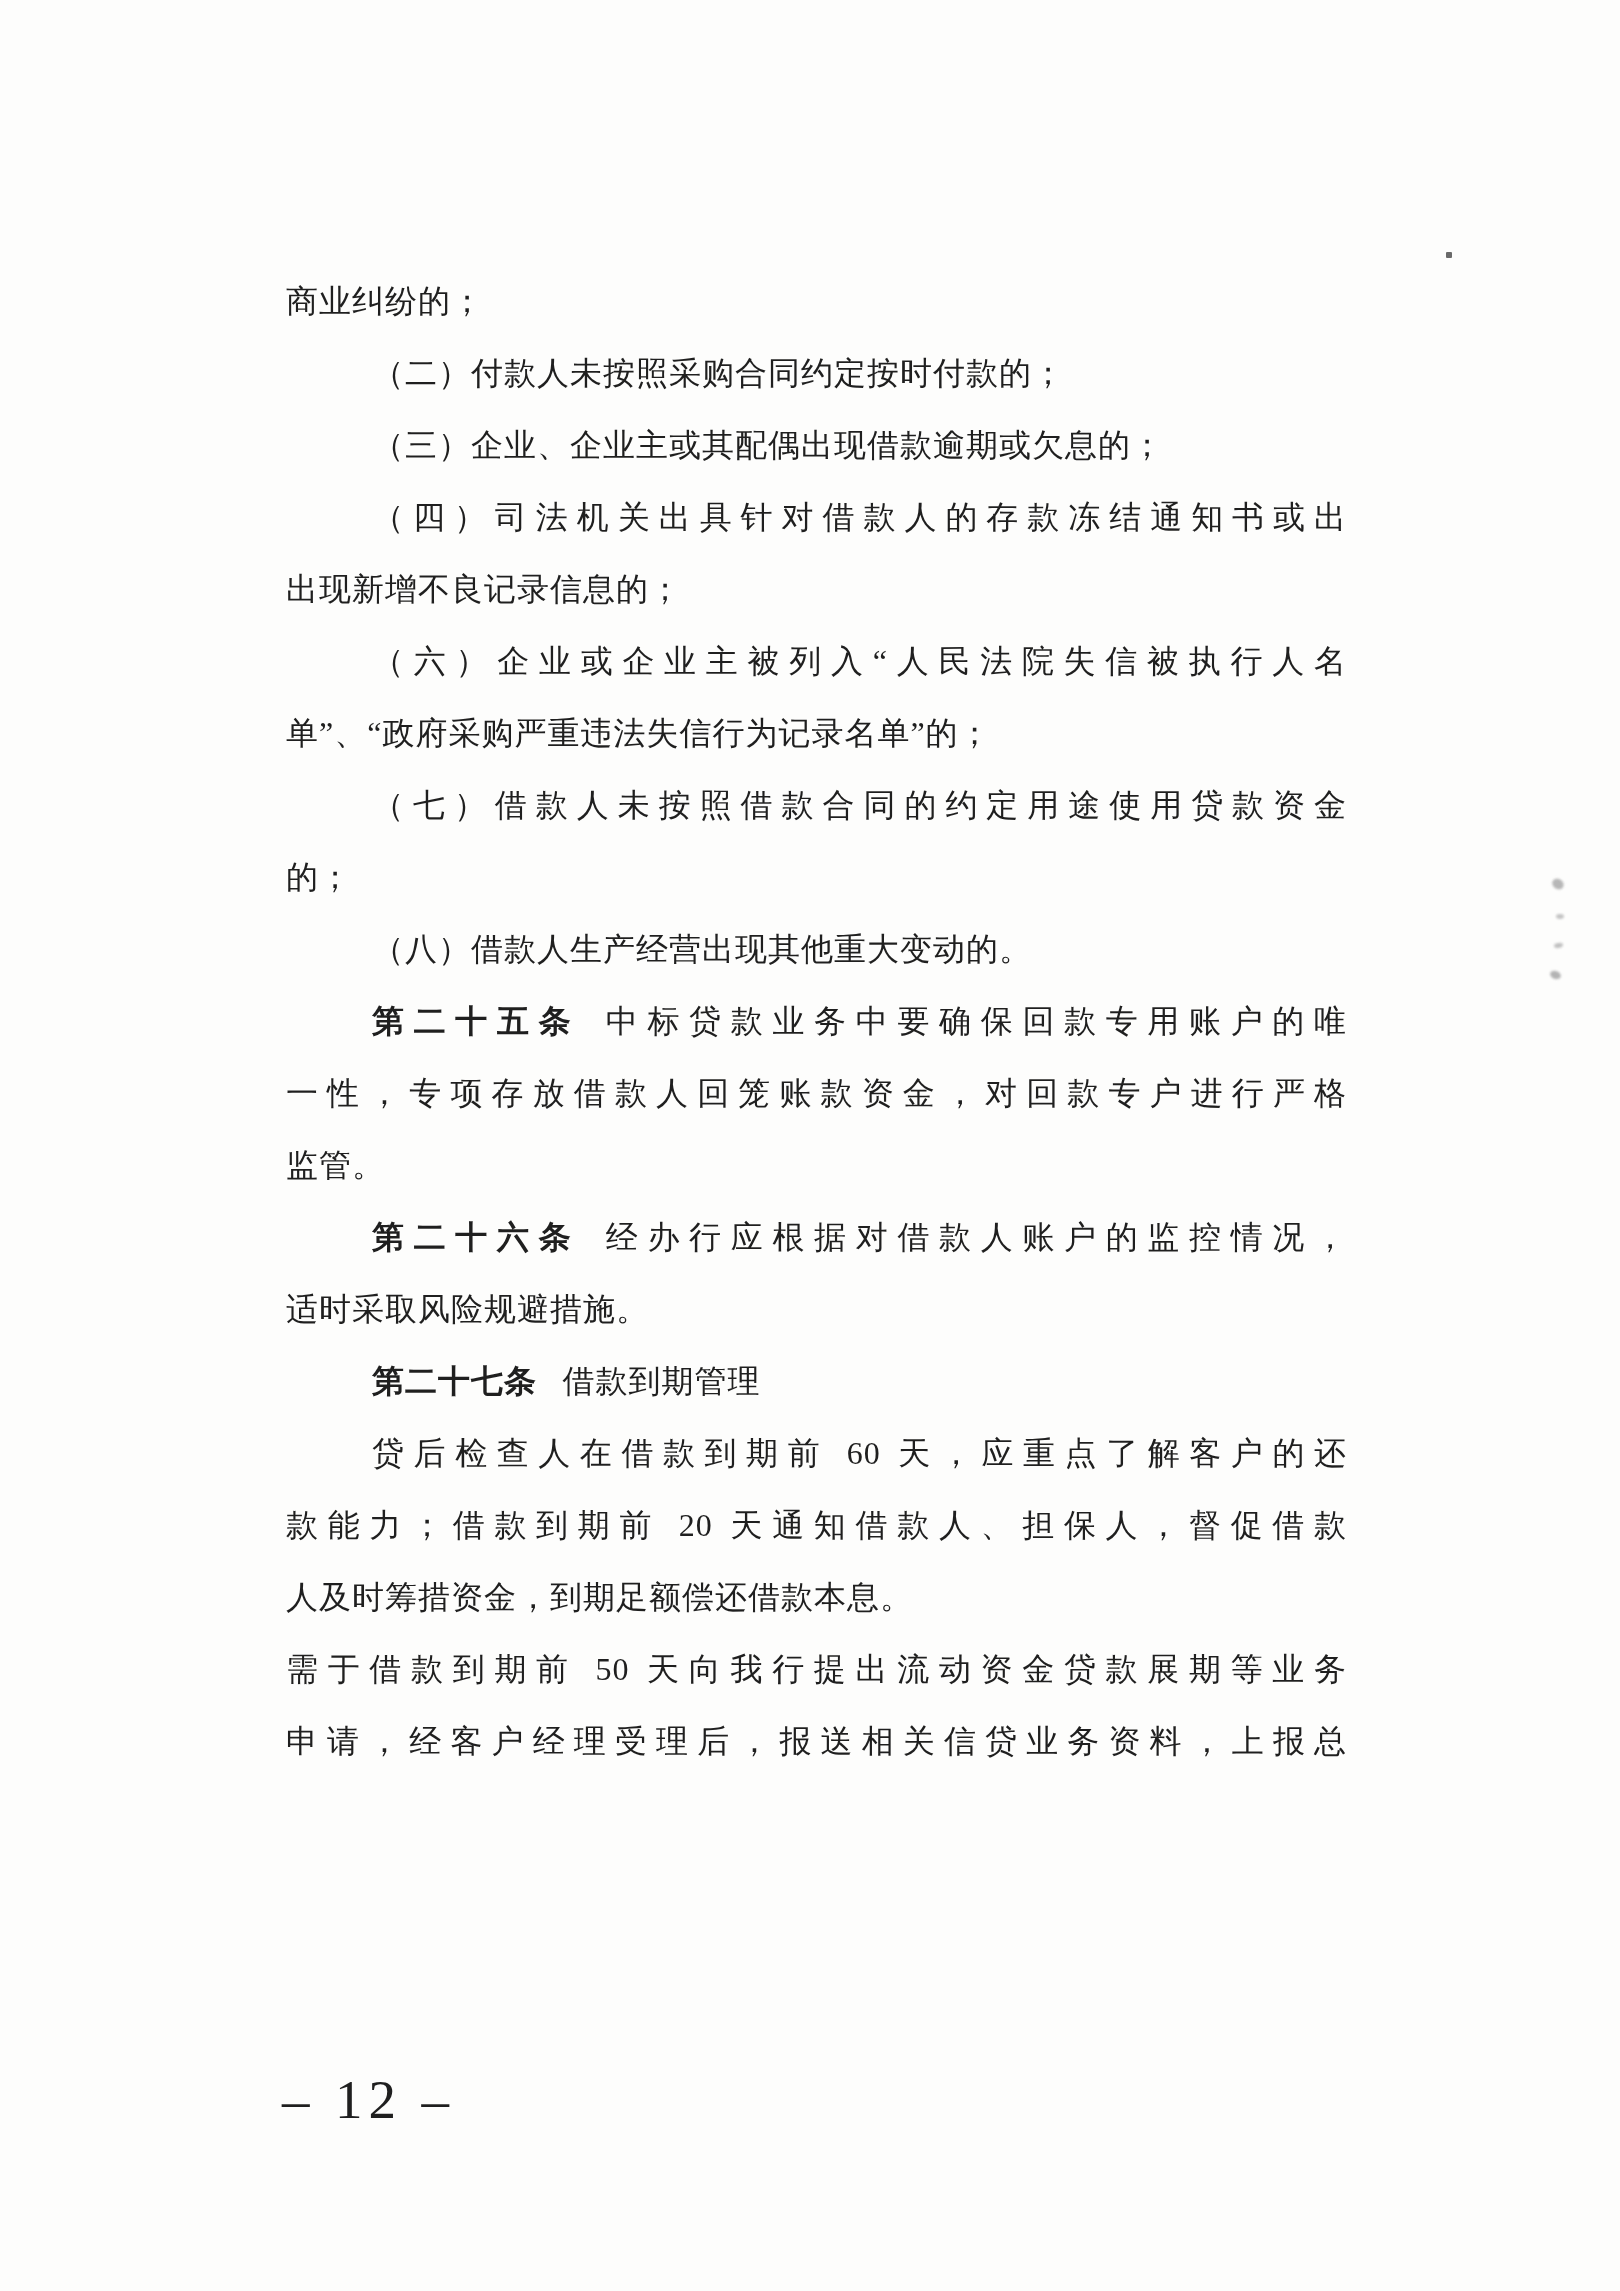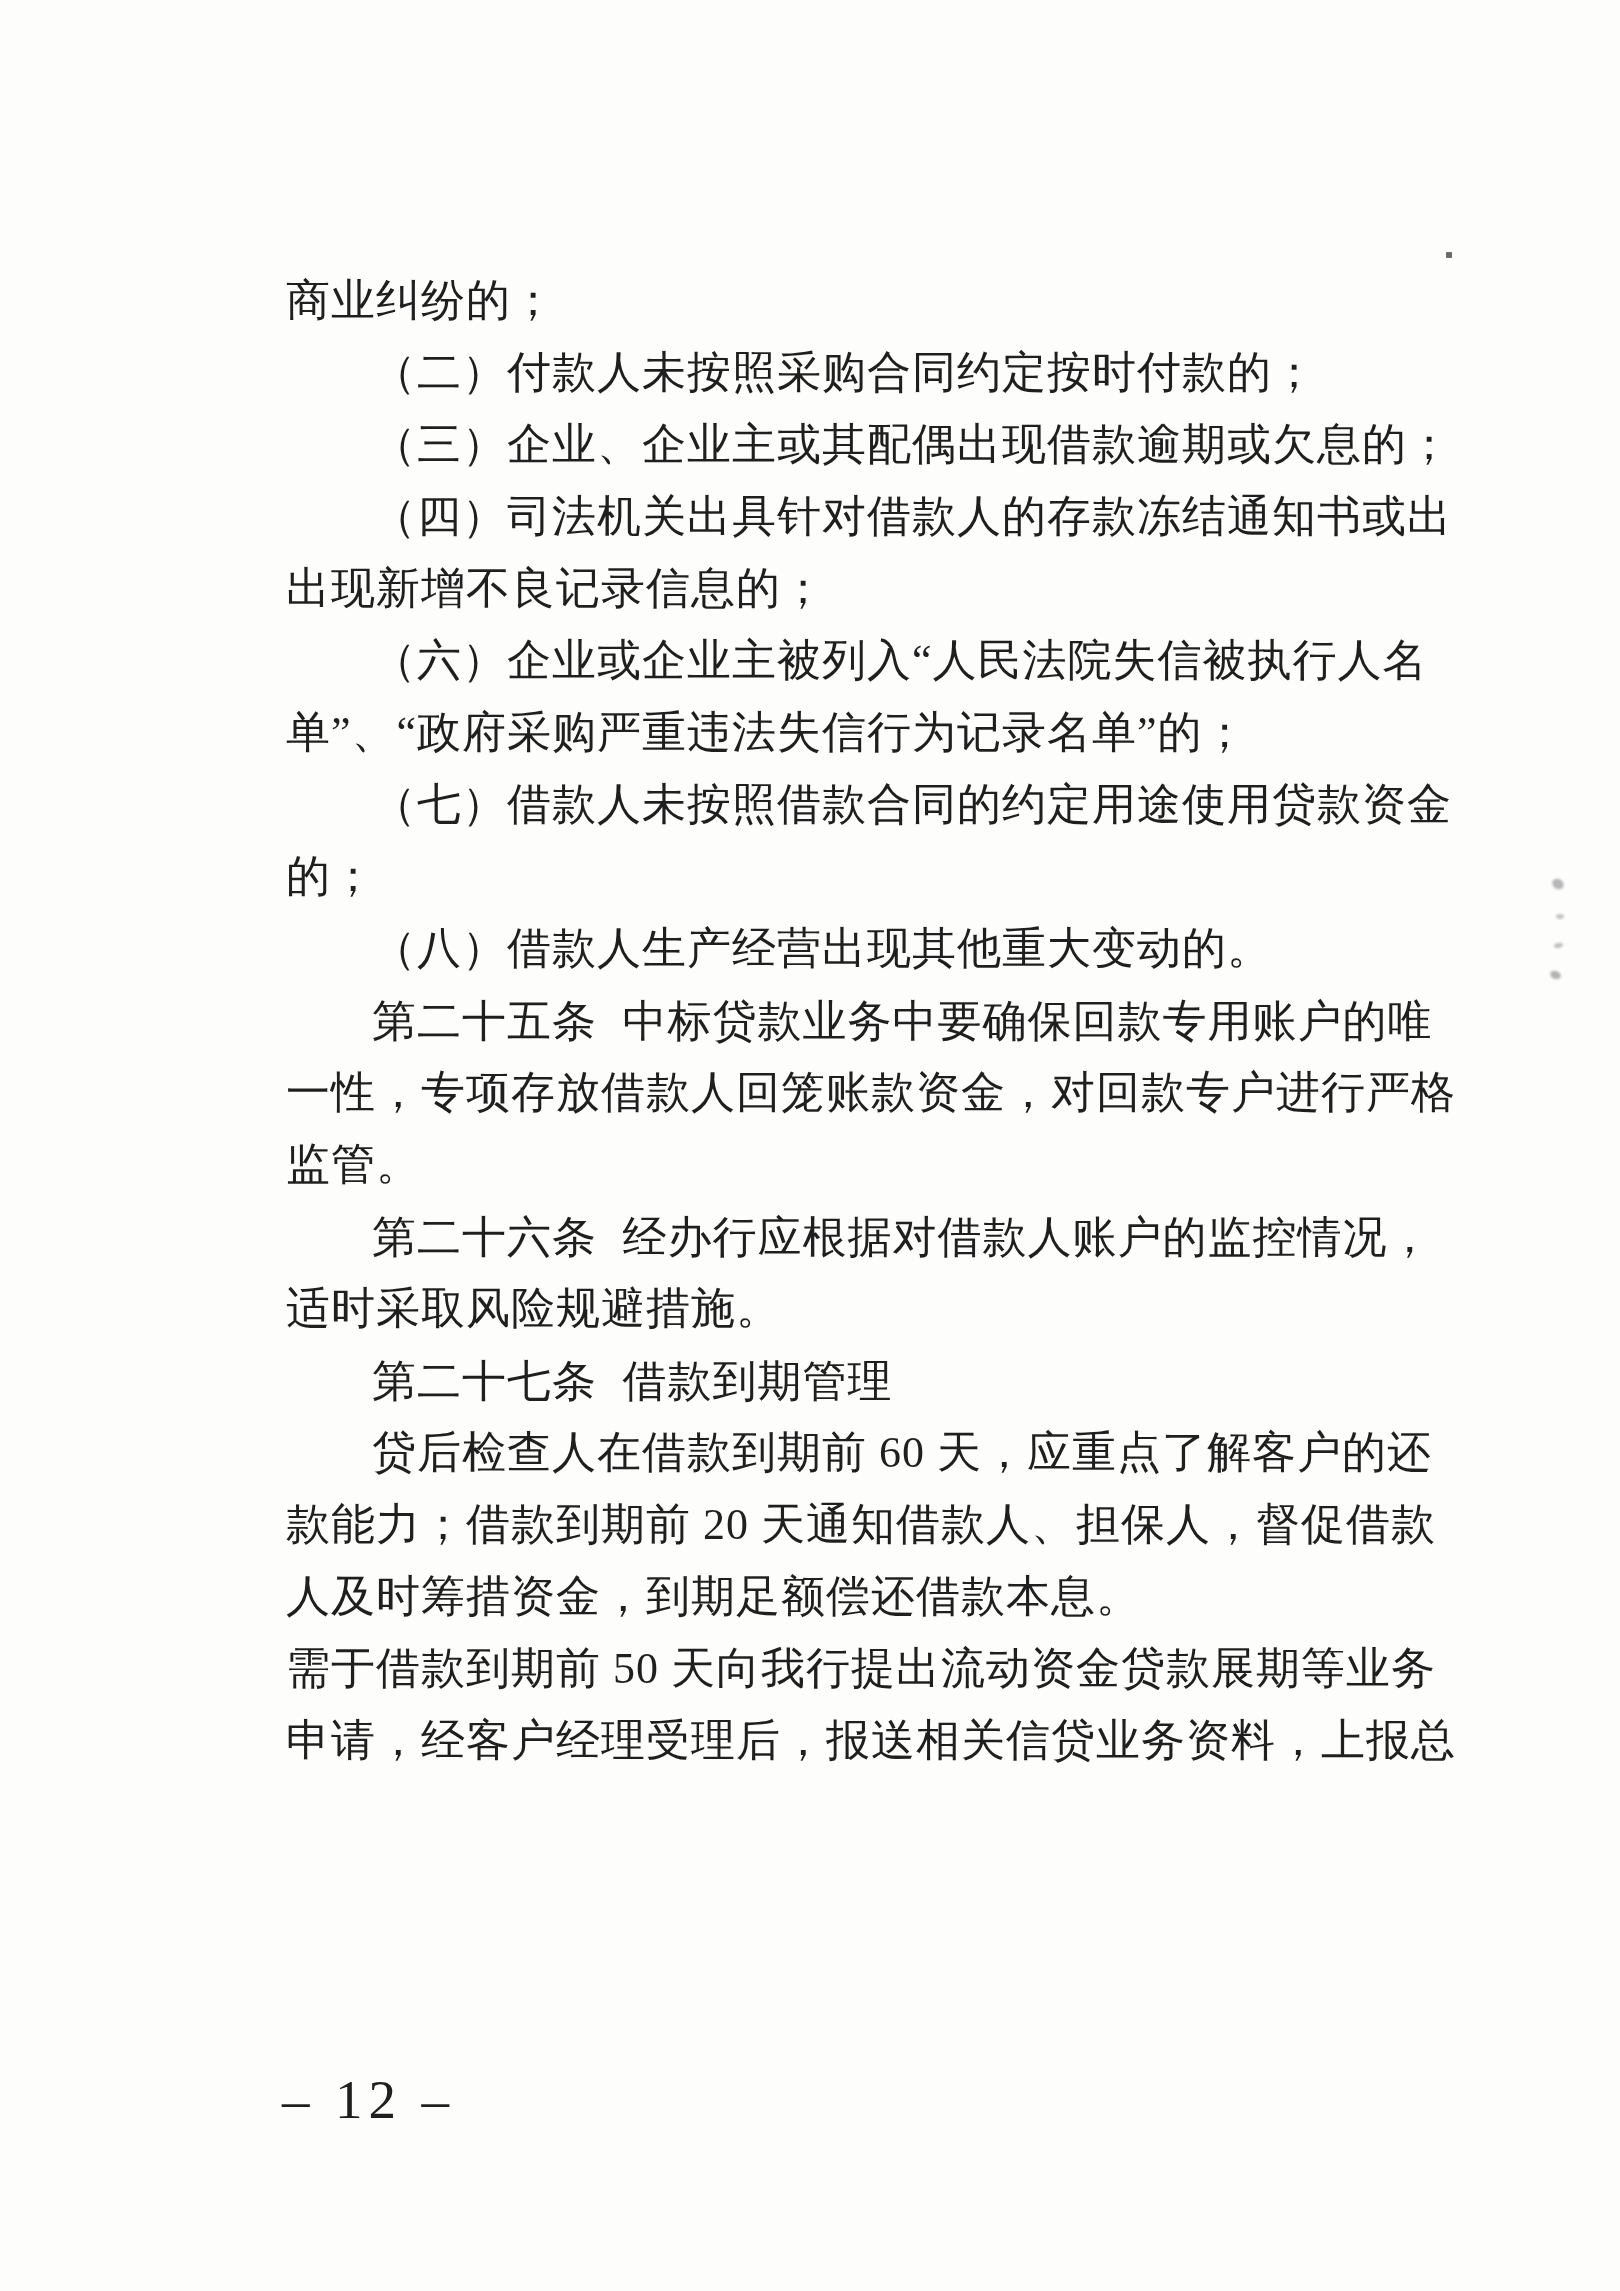--- a/index.html
+++ b/index.html
@@ -14,32 +14,32 @@
   }
   .content {
     position: absolute;
     left: 286px;
     top: 265px;
     width: 1061px;
   }
   .line {
     height: 72px;
     line-height: 72px;
-    font-size: 44px;
+    font-size: 32px;
     white-space: nowrap;
     letter-spacing: 1px;
   }
   .line.indent { padding-left: 86px; }
   .line.just {
     text-align: justify;
     text-align-last: justify;
     text-justify: inter-character;
   }
   .lead:not(:empty) {
-    font-weight: 400;
+    font-weight: 700;
     font-family: "Liberation Sans", "DejaVu Sans", sans-serif;
     margin-right: 25.5px;
   }
   .page-footer {
     position: absolute;
     left: 282px;
     top: 2070px;
     height: 59px;
     line-height: 59px;
     font-size: 55px;

